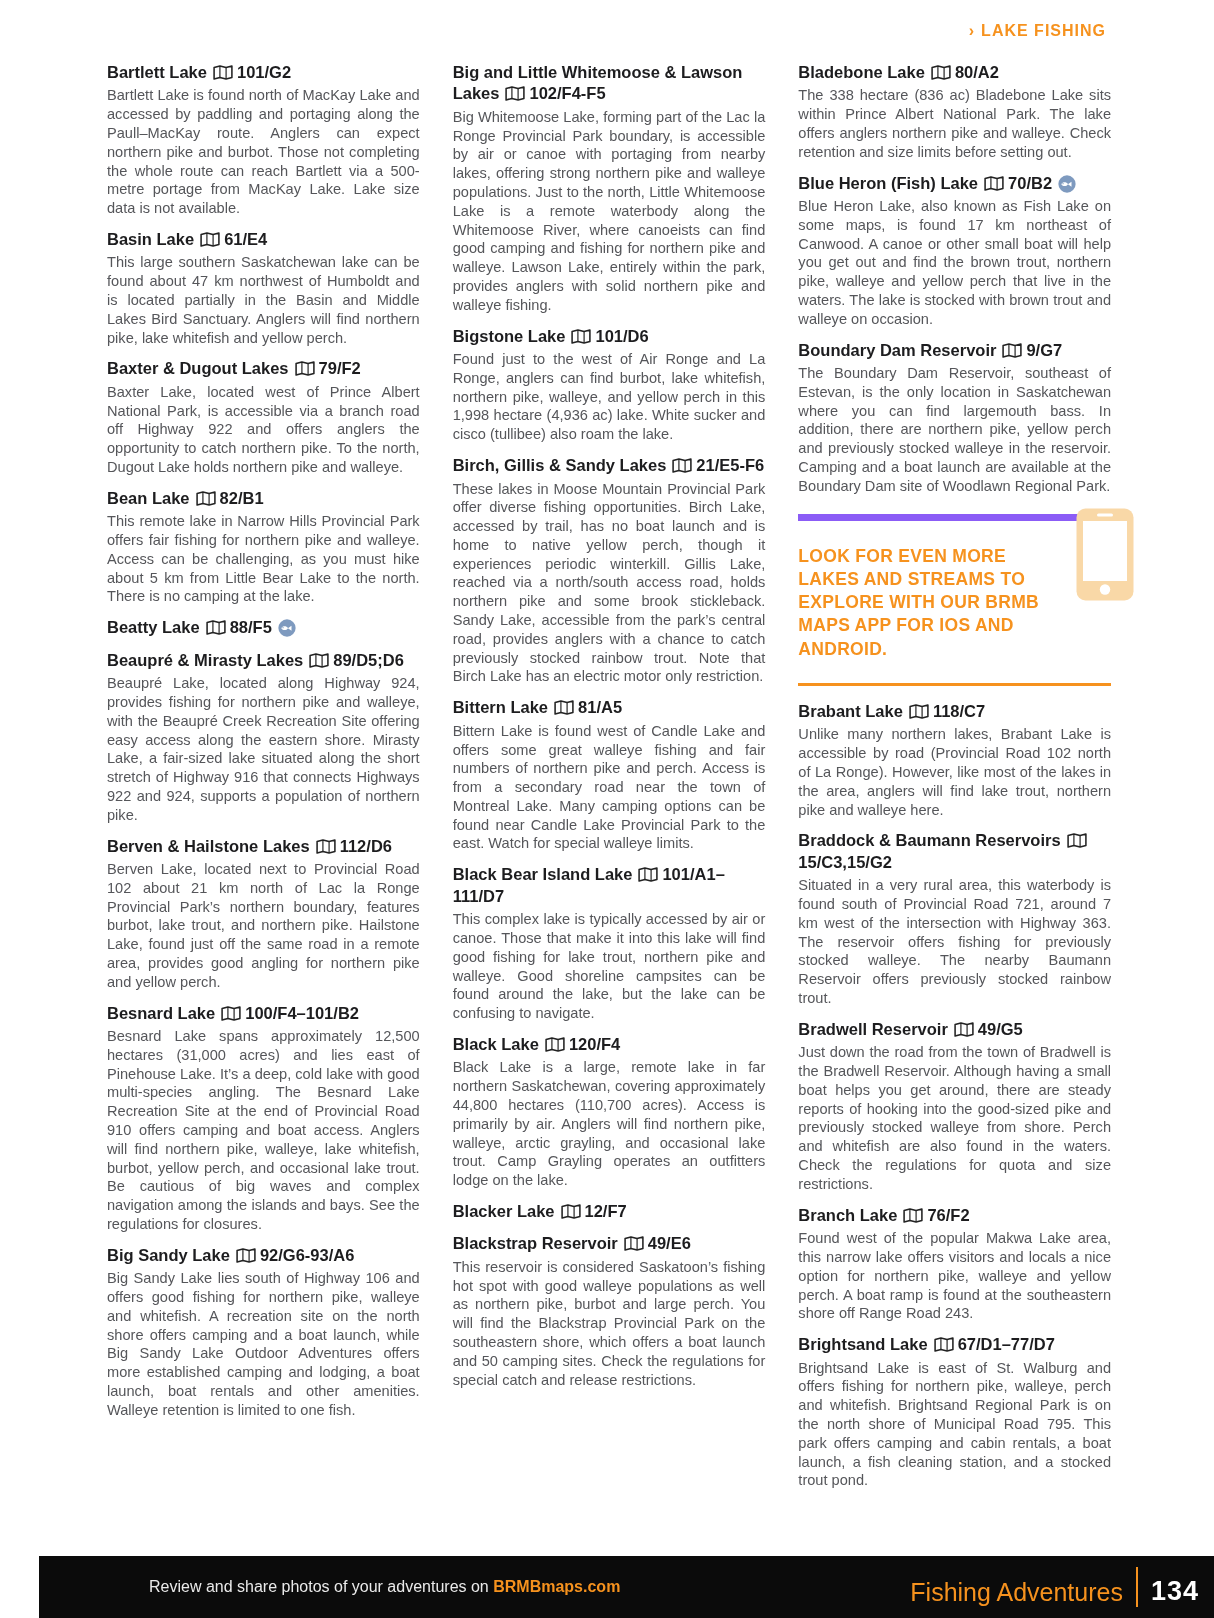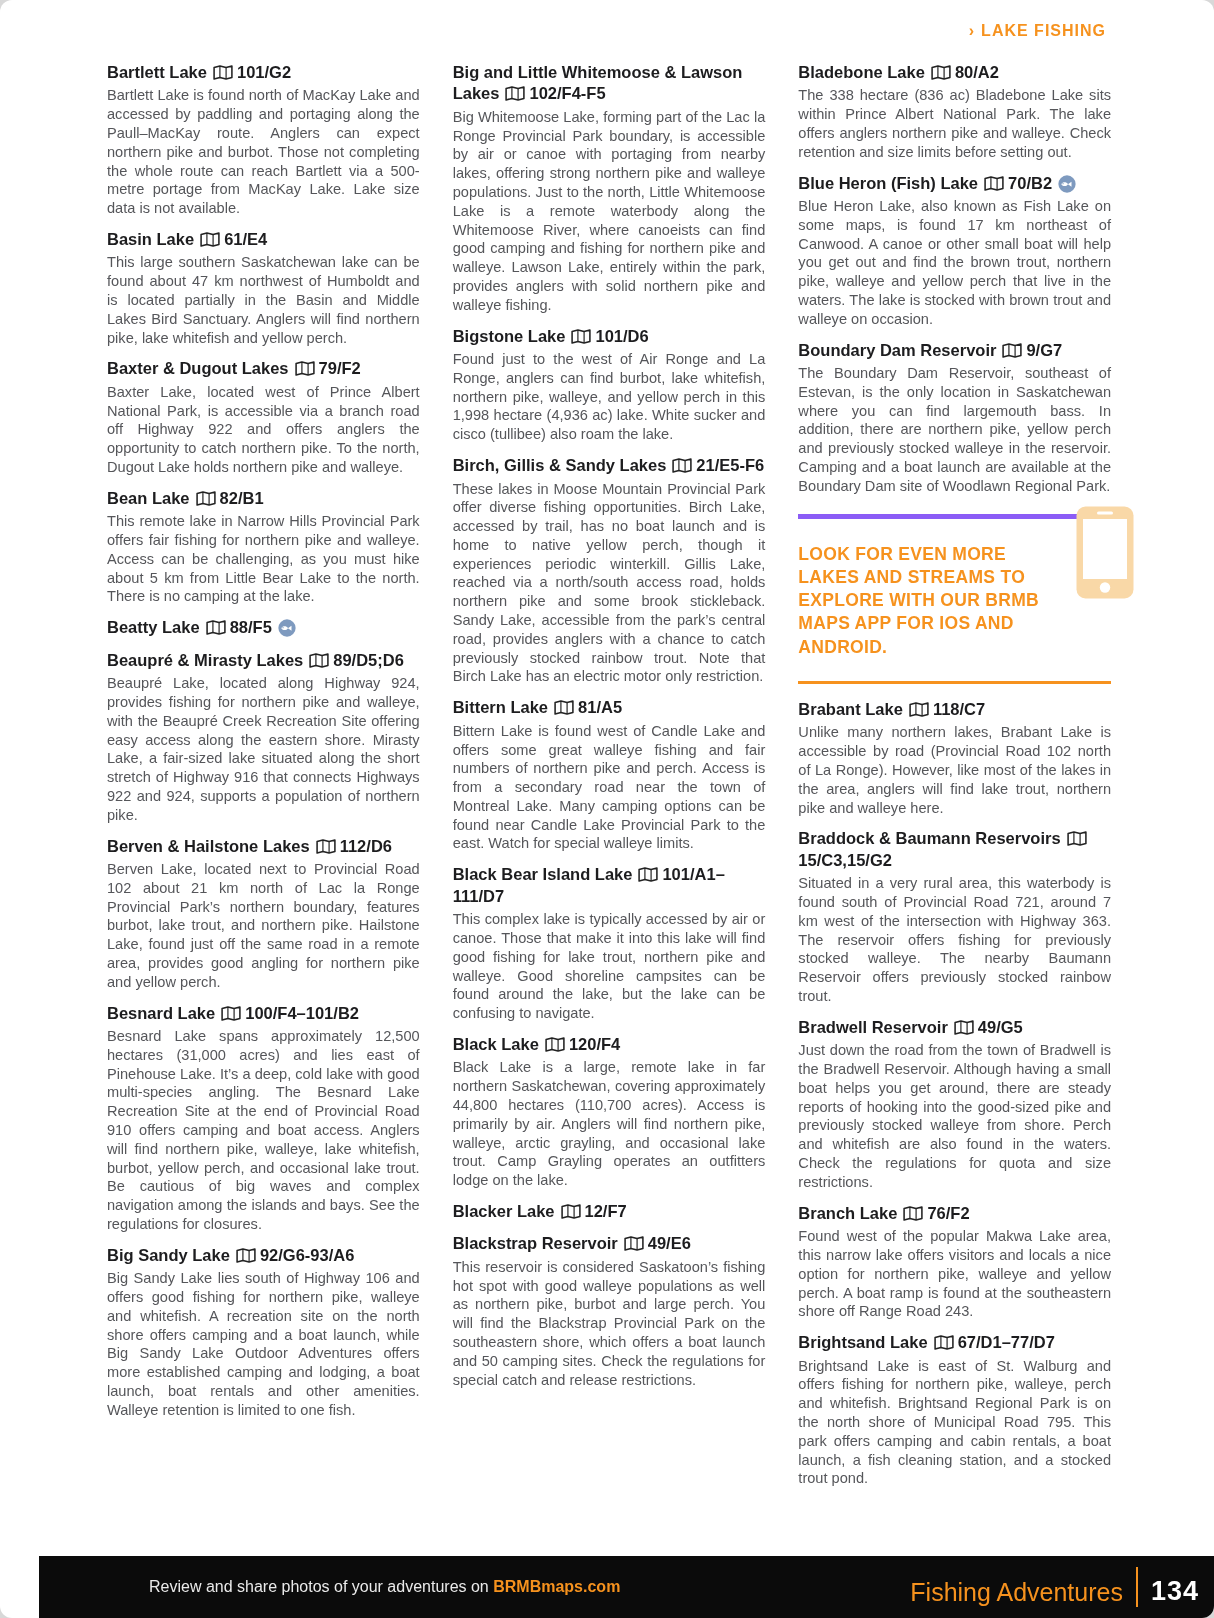--- a/index.html
+++ b/index.html
@@ -3,21 +3,20 @@
 <meta charset="utf-8">
 <style>
   html,body{margin:0;padding:0;background:#d8d8d8;}
   .page{
     position:relative;
     width:1214px;height:1618px;
     background:#ffffff;
     font-family:"Liberation Sans", sans-serif;
     overflow:hidden;
     margin:0 auto;
-    border-radius:12px;
   }
   .header-tag{
     position:absolute;top:22px;right:108px;
     font-size:16px;font-weight:bold;letter-spacing:1px;
     color:#f6921e;
   }
   .header-tag .chev{margin-right:6px;font-weight:bold;}
   .content{
     position:absolute;top:62px;left:107px;
     width:1004px;
@@ -41,21 +40,21 @@
     margin-left:6px;
   }
   .entry-body{
     margin:0;
     font-size:14.6px;line-height:18.8px;
     color:#55565a;
     text-align:justify;
   }
   .callout{
     position:relative;
-    border-top:5px solid #8b5cf6;
+    border-top:7px solid #8b5cf6;
     border-bottom:3px solid #f6921e;
     margin:18px 0 15px 0;
     padding:24px 0 22px 0;
   }
   .callout-text{
     margin:0;width:262px;
     color:#f6921e;font-weight:bold;
     font-size:17.5px;line-height:1.33;
     letter-spacing:0.3px;
   }

